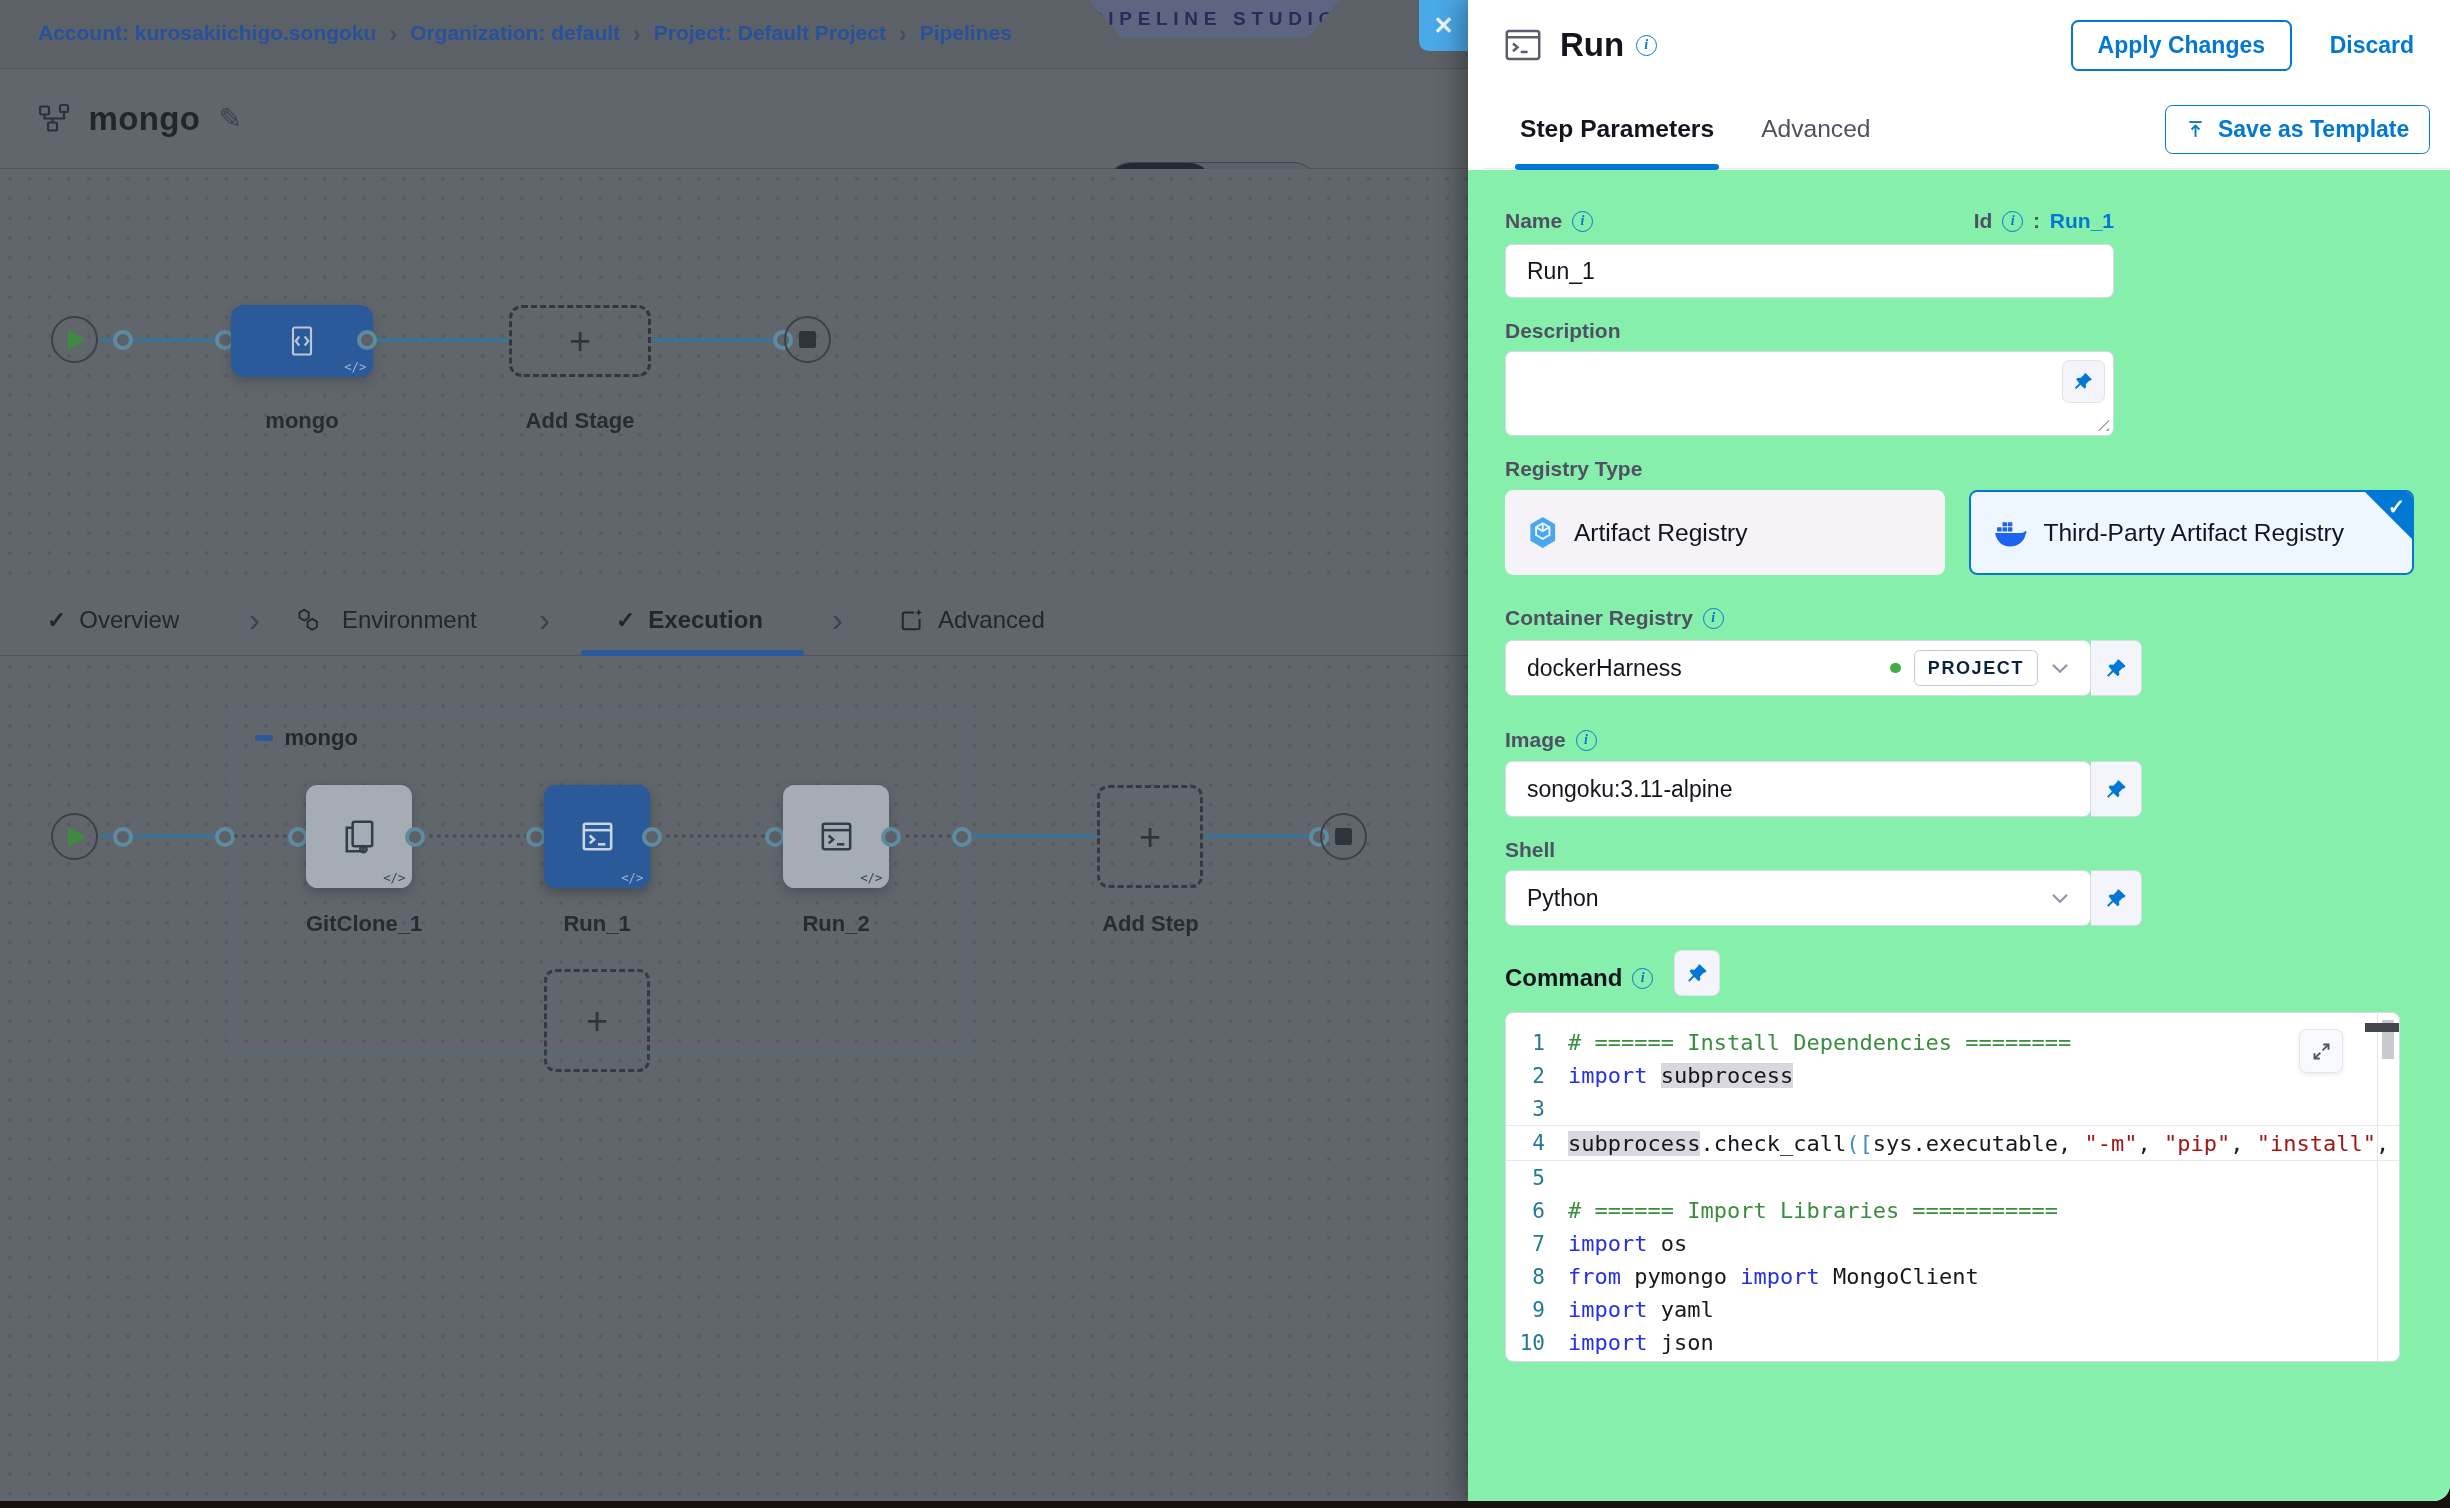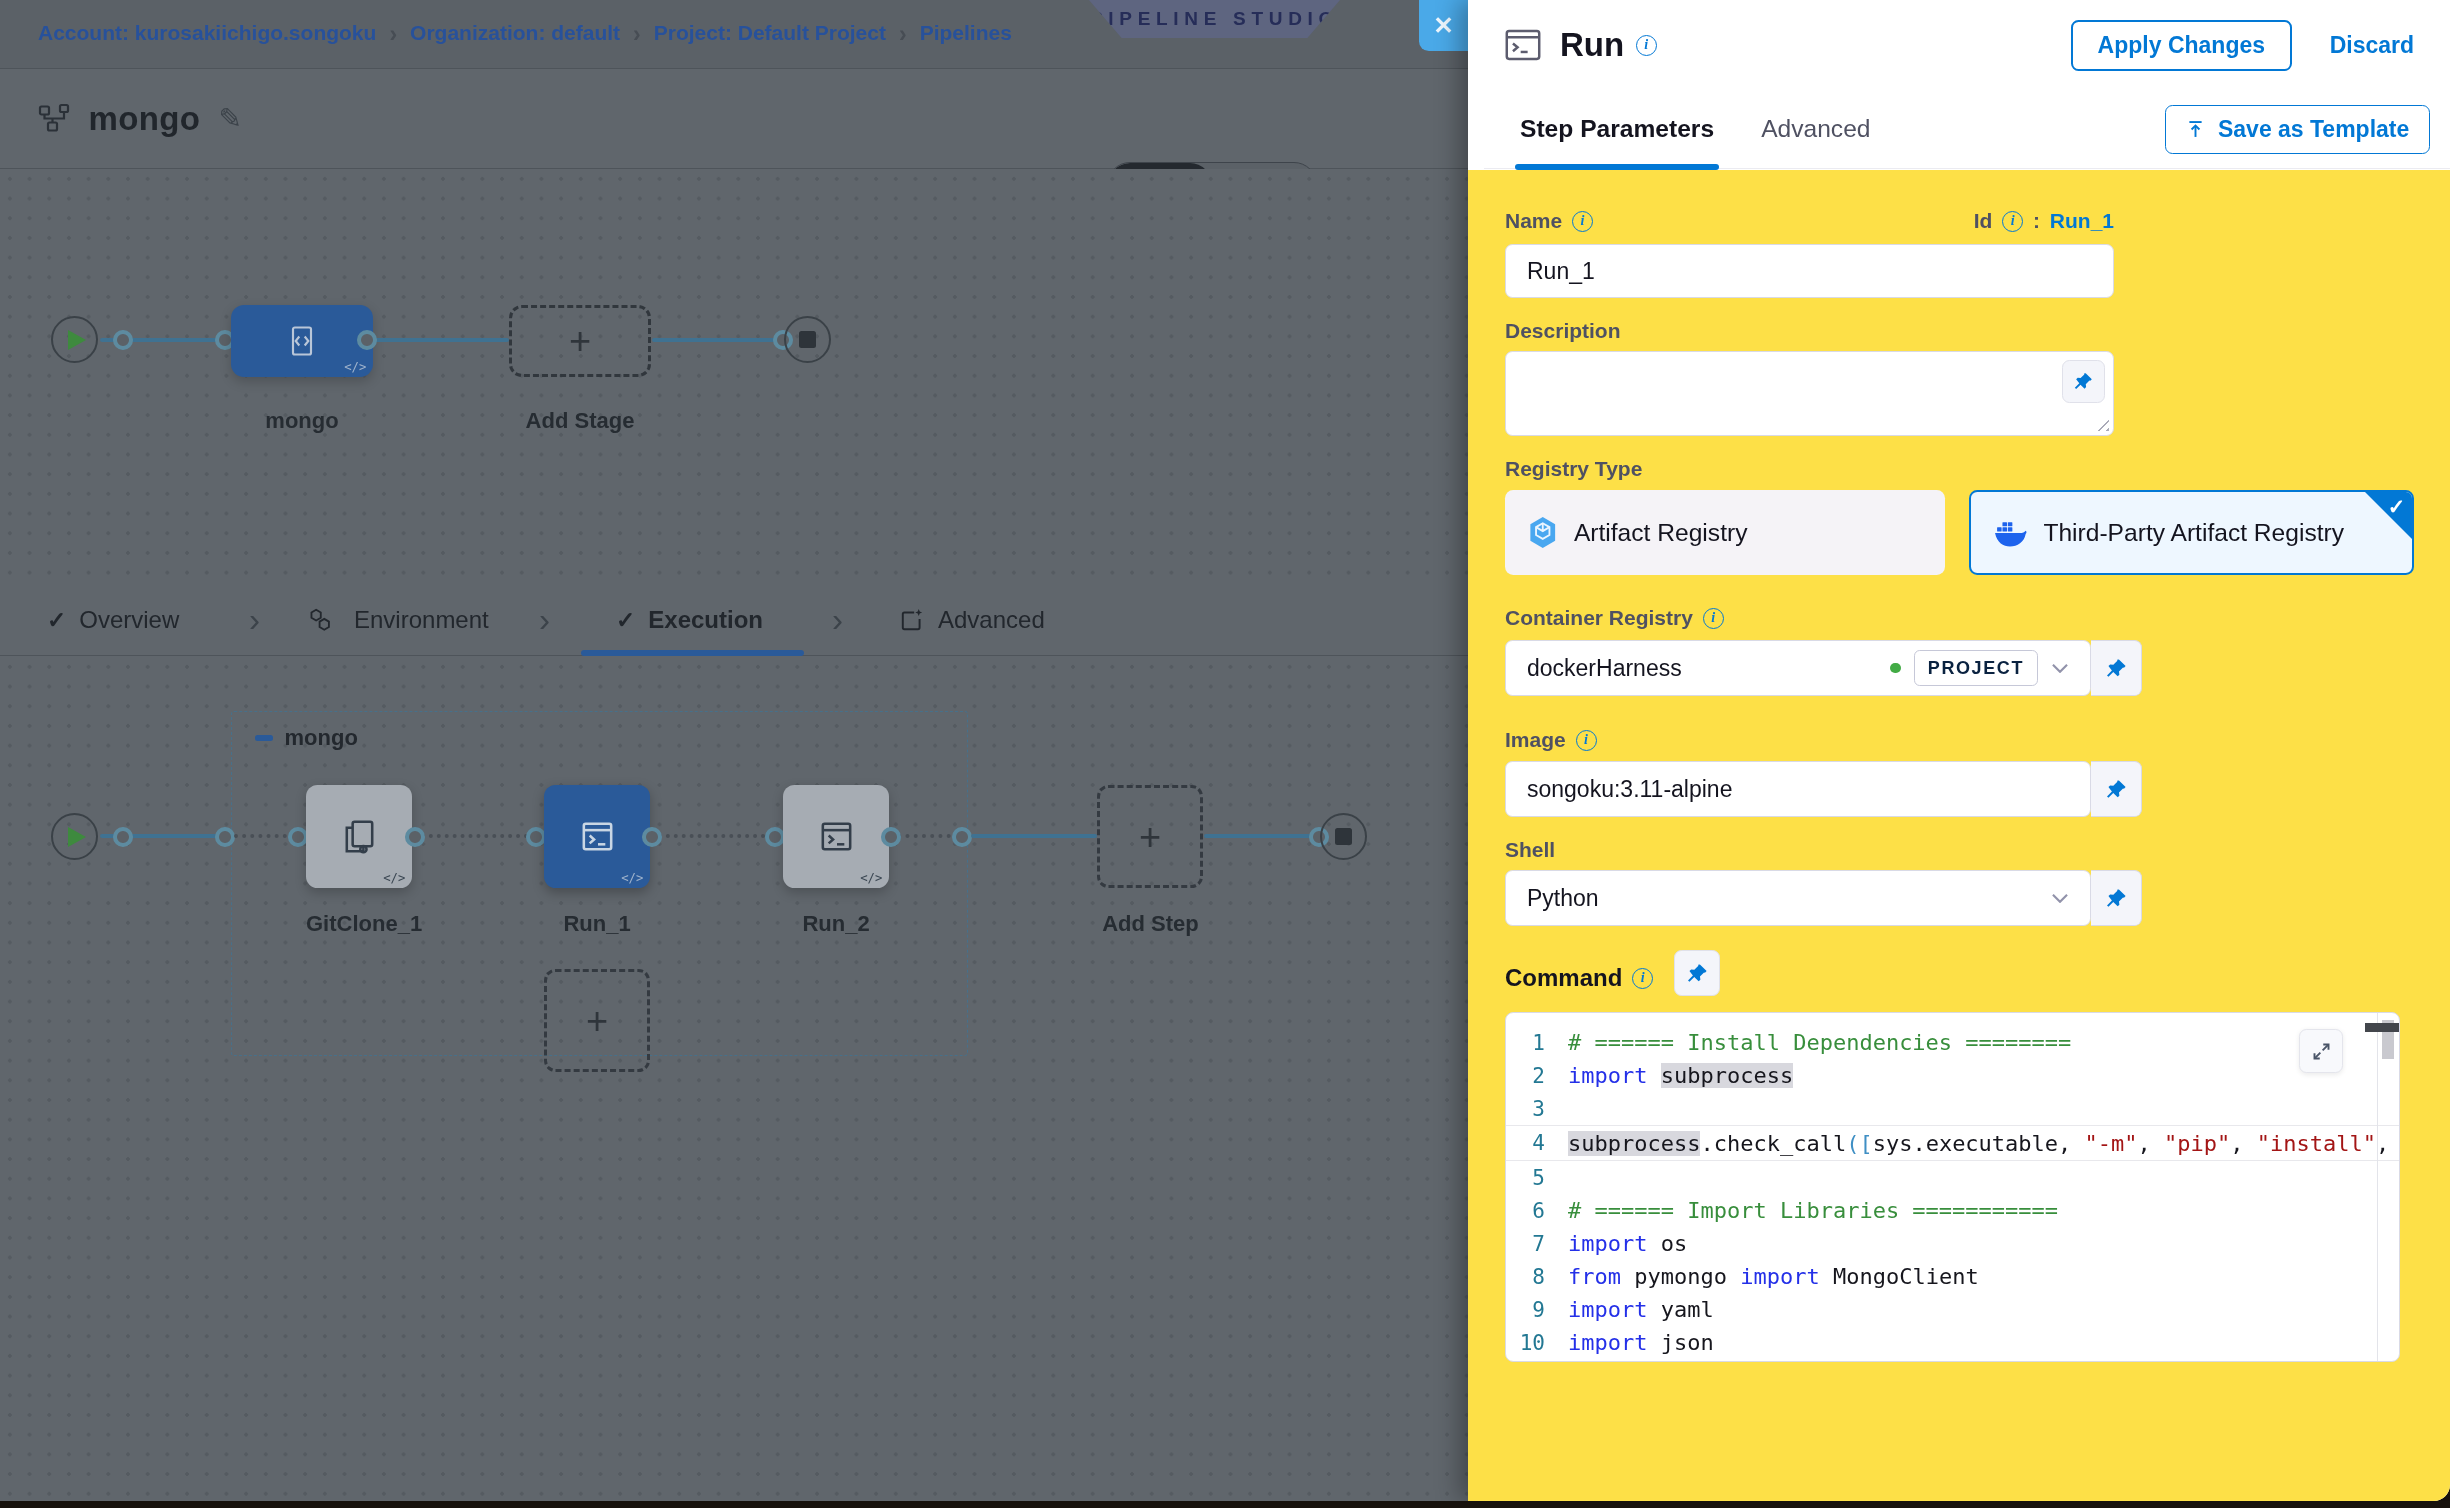--- a/index.html
+++ b/index.html
@@ -82,21 +82,21 @@
 
   .panel-tabs{position:absolute;left:16px;top:90px;width:100%;height:79px;border-bottom:1.6px solid #ebebf1;background:#fff;
               display:flex;align-items:center;padding:0 36px;}
   .ptab2{font-size:24.6px;color:#4f5162;font-weight:500;position:relative;height:100%;display:flex;align-items:center;}
   .ptab2.active{color:#14141f;font-weight:800;}
   .ptab2.active::after{content:"";position:absolute;left:-4.9px;right:-4.9px;bottom:-1.6px;height:5.7px;background:#0278d5;border-radius:3.3px;}
   .ptab2 + .ptab2{margin-left:47px;}
   .tmpl-btn{margin-left:auto;height:49px;padding:0 19.7px;border:1.6px solid #0278d5;border-radius:7.4px;color:#0278d5;
             font-size:23px;font-weight:700;display:flex;align-items:center;gap:11.5px;background:#fff;}
 
-  .panel-body{position:absolute;left:0;top:170px;width:100%;height:1331px;background:#fde047;padding:0 36px;}
+  .panel-body{position:absolute;left:0;top:170px;width:100%;height:1331px;background:#86efac;padding:0 36px;}
   .fld-label{position:absolute;display:flex;align-items:center;gap:9.8px;font-size:21px;font-weight:600;color:#4f5162;}
   .fld-label.bold{color:#14141f;font-weight:800;font-size:24px;}
   .id-row{position:absolute;display:flex;align-items:center;gap:9.8px;font-size:21px;font-weight:600;color:#4f5162;}
   .id-val{color:#0278d5;font-weight:700;}
   .t-input{position:absolute;background:#fff;border:1.6px solid #d9dae6;border-radius:7.4px;display:flex;align-items:center;
            padding:0 21px;font-size:23px;color:#14141f;}
   .suffix{position:absolute;background:#f4f5fa;border:1.6px solid #d9dae6;border-left:none;border-radius:0 7.4px 7.4px 0;
           display:flex;align-items:center;justify-content:center;}
   .pinbtn{display:flex;align-items:center;justify-content:center;background:#f4f5fa;border:1.6px solid #e0e1ea;border-radius:7.4px;}
   .textarea{position:absolute;background:#fff;border:1.6px solid #d9dae6;border-radius:7.4px;}
@@ -197,21 +197,21 @@
       <div class="graph-label" style="left:231px;top:239px;width:142px;">mongo</div>
       <div class="graph-label" style="left:509px;top:239px;width:142px;">Add Stage</div>
     </div>
 
     <div class="tabs-row">
       <div class="ptab" style="left:47px;">
         <span class="ptab-check">✓</span>
         <span>Overview</span>
       </div>
       <div class="ptab-sep" style="left:249px;">›</div>
-      <div class="ptab" style="left:308px;gap:20px;">
+      <div class="ptab" style="left:296px;gap:20px;">
         <svg width="26" height="26" viewBox="0 0 24 24" fill="none" stroke="#22272d" stroke-width="1.7">
           <path d="M7.5 2.5l4.3 2.5v5L7.5 12.5 3.2 10v-5z"></path>
             <path d="M15 11l4.3 2.5v5L15 21l-4.3-2.5v-5z"></path>
         </svg>
         <span>Environment</span>
       </div>
       <div class="ptab-sep" style="left:539px;">›</div>
       <div class="ptab active" style="left:616px;">
         <span class="ptab-check">✓</span>
         <span>Execution</span>

